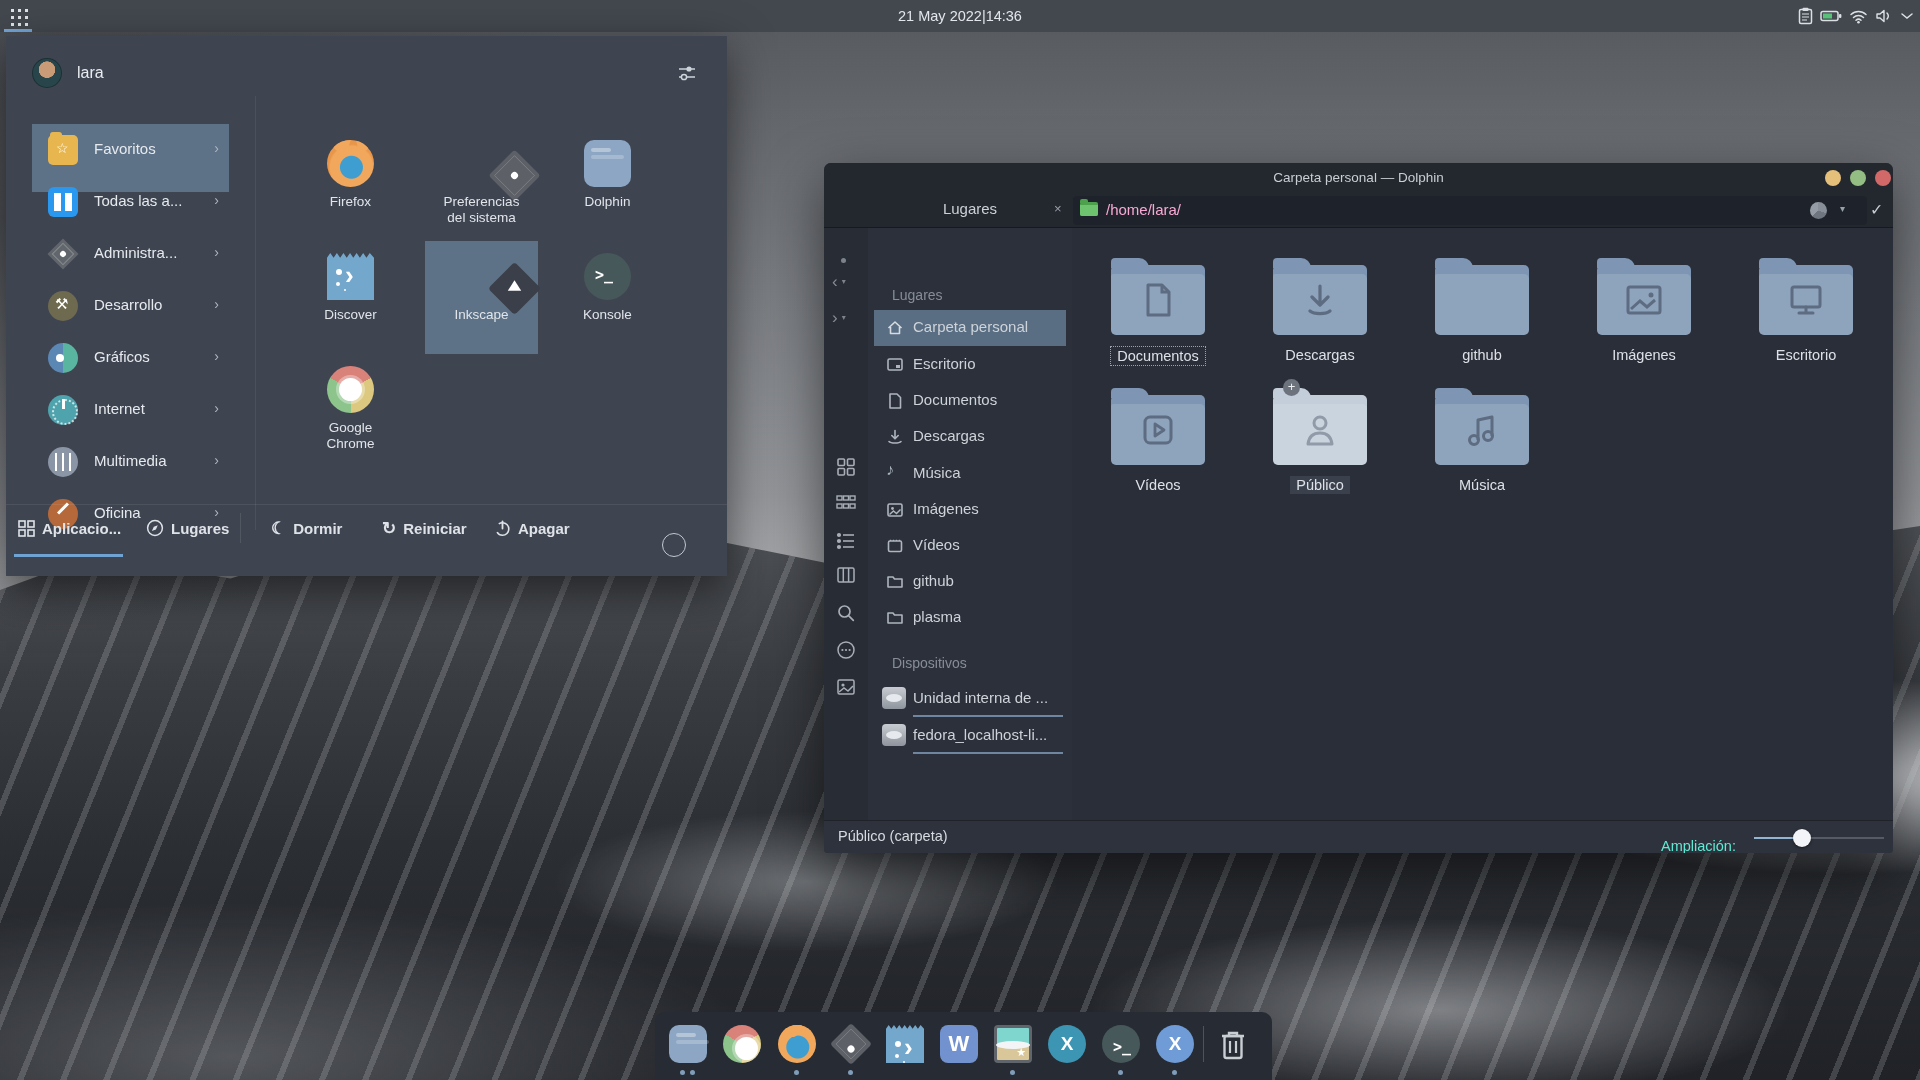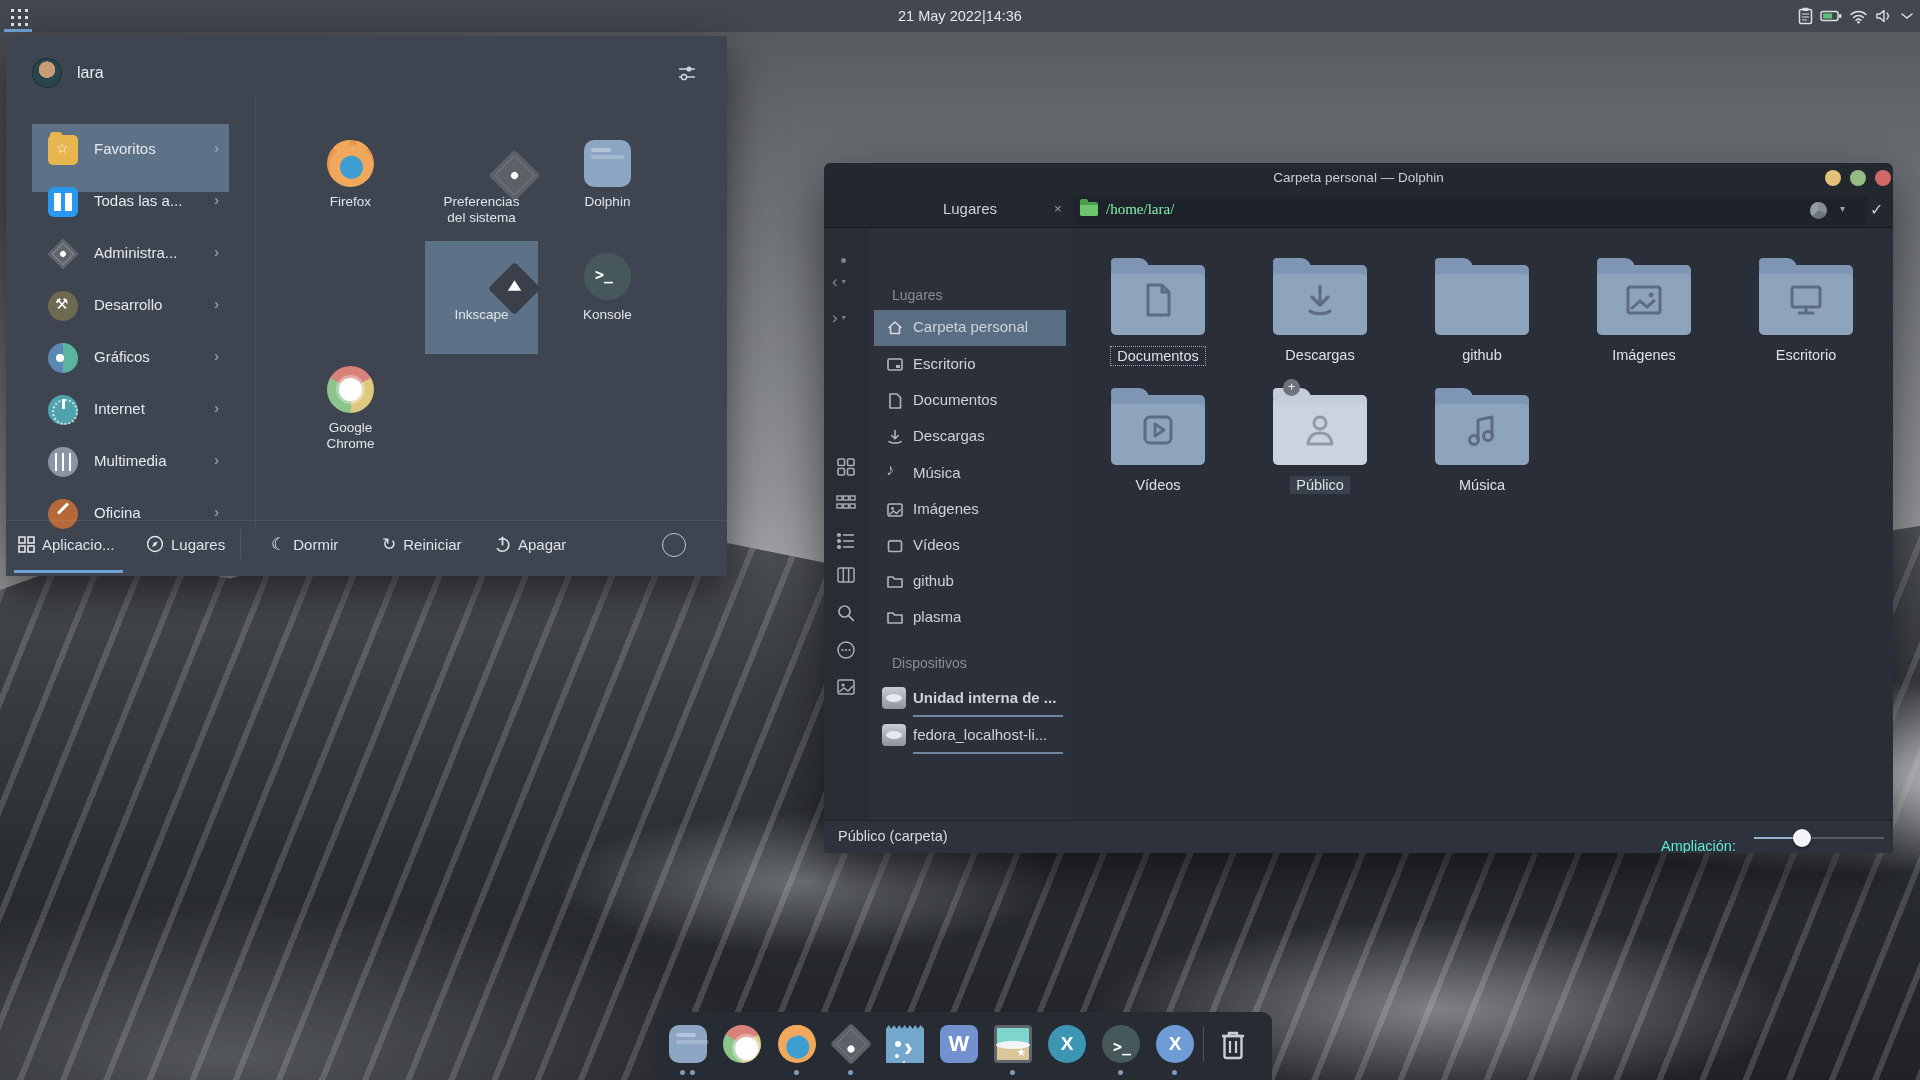--- a/index.html
+++ b/index.html
@@ -99,41 +99,41 @@
     box-shadow:-1px 12px 0 -1px #fff, 6px 18px 0 -2px #fff; }
   .aic-inkscape { background:#3a3f4a; transform:rotate(45deg) scale(.8); border-radius:5px; position:relative; }
   .aic-inkscape::before { content:""; position:absolute; left:8px; top:8px; width:30px; height:30px; background:#fff; transform:rotate(-45deg);
     clip-path:polygon(50% 18%,78% 62%,22% 62%); }
   .aic-konsole { background:#47585a; border-radius:50%; position:relative; }
   .aic-konsole::before { content:">_"; position:absolute; left:11px; top:13px; color:#fff; font-size:15px; font-weight:bold; font-family:"DejaVu Sans Mono", monospace; }
   .aic-chrome { border-radius:50%; position:relative; overflow:hidden;
     background:conic-gradient(from -60deg, #d9827a 0 120deg, #dcc87e 120deg 240deg, #8cc48c 240deg 360deg); }
   .aic-chrome::before { content:""; position:absolute; left:12px; top:12px; width:23px; height:23px; border-radius:50%; background:#fff; box-shadow:0 0 0 3px rgba(255,255,255,.35); }
 
-  .mfoot { position:absolute; left:0; bottom:0; width:721px; height:56px; border-top:1px solid rgba(255,255,255,.08); font-size:15px; }
+  .mfoot { position:absolute; left:0; bottom:16px; width:721px; height:56px; border-top:1px solid rgba(255,255,255,.08); font-size:15px;font-weight:bold; }
   .mfoot .item { position:absolute; top:0; height:46px; display:flex; align-items:center; gap:7px; color:#dfe3e8; cursor:pointer; }
   .mfoot .tabline { position:absolute; left:8px; bottom:3px; width:109px; height:3px; background:#6fa3d4; }
   .mfoot .fdiv { position:absolute; left:234px; top:8px; width:1px; height:30px; background:rgba(255,255,255,.1); }
   .chevcirc { position:absolute; left:656px; top:497px; width:24px; height:24px; border:1.5px solid #c3c9d0; border-radius:50%;
     color:#c3c9d0; text-align:center; line-height:21px; font-size:14px; cursor:pointer; }
 
   
   .win { position:absolute; left:788px; top:163px; width:1069px; height:690px; border-radius:7px 7px 4px 4px;
     background:#2b303a; box-shadow:0 20px 55px rgba(0,0,0,.55); z-index:30; overflow:hidden;margin-left:36px; }
   .titlebar { position:absolute; left:0; top:0; right:0; height:29px; background:#23272e; }
   .title { position:absolute; left:0; right:0; top:0; height:29px; line-height:29px; text-align:center; font-size:13.5px; color:#c9ced5; }
   .tl { position:absolute; top:7px; width:16px; height:16px; border-radius:50%; cursor:pointer; }
   .toolbar { position:absolute; left:0; top:29px; right:0; height:36px; background:#23272e; border-bottom:1px solid rgba(0,0,0,.35); }
   .places-title { position:absolute; left:44px; top:0; width:204px; height:36px; line-height:34px; text-align:center; font-size:15px; color:#ccd1d7; }
   .places-close { position:absolute; left:230px; top:0; height:36px; line-height:34px; font-size:13px; color:#9aa0a8; cursor:pointer; }
   .urlbar { position:absolute; left:249px; top:4px; width:794px; height:29px; background:#1e232b; border-radius:4px; cursor:text; }
   .urlfolder { position:absolute; left:7px; top:6px; width:18px; height:14px; background:#4da14d; border-radius:2px; }
   .urlfolder::before { content:""; position:absolute; left:0; top:-3px; width:8px; height:4px; background:#4da14d; border-radius:2px 2px 0 0; }
   .urlfolder::after { content:""; position:absolute; left:0; top:3px; right:0; bottom:0; background:#6ec36e; border-radius:0 0 2px 2px; }
-  .urlpath { position:absolute; left:33px; top:5px; font-size:15px; color:#86efac;font-family:Liberation Serif, serif; }
+  .urlpath { position:absolute; left:33px; top:5px; font-size:15px; color:#f9a8d4; }
   .urlpie { position:absolute; right:40px; top:6px; width:17px; height:17px; border-radius:50%;
     background:conic-gradient(#9aa1aa 0 110deg, #7d848d 110deg 230deg, #aab1ba 230deg 360deg); opacity:.85; cursor:pointer; }
   .urlcaret { position:absolute; right:22px; top:7px; font-size:10px; color:#9aa0a8; cursor:pointer; }
   .checkbtn { position:absolute; left:1046px; top:8px; font-size:16px; color:#c8cdd4; cursor:pointer; }
 
   .leftstrip { position:absolute; left:0; top:65px; width:44px; bottom:33px; background:#282c35; }
   .navdot { position:absolute; left:17px; top:30px; width:5px; height:5px; border-radius:50%; background:#7d838c; }
   .navrow { position:absolute; left:8px; width:36px; height:20px; color:#868c95; font-size:17px; cursor:pointer; }
   .navrow .ncaret { font-size:8px; vertical-align:3px; margin-left:4px; color:#7d838c; }
   .stripic { position:absolute; left:11px; width:22px; height:22px; cursor:pointer; }
@@ -300,20 +300,24 @@
         </span>
       <div class="alb">
         <div>Preferencias</div>
           <div>del sistema</div>
       </div>
     </div>
     <div class="cell" style="left:296px; top:8px;">
       <span class="aic aic-dolphin"></span>
       <div class="alb">Dolphin</div>
     </div>
+    <div class="cell" style="left:39px; top:121px;">
+      <span class="aic aic-discover"></span>
+      <div class="alb">Discover</div>
+    </div>
     <div class="cell sel" style="left:170px; top:121px;">
       <span class="aic">
           <span class="aic aic-inkscape"></span>
         </span>
       <div class="alb">Inkscape</div>
     </div>
     <div class="cell" style="left:296px; top:121px;text-align:center;">
       <span class="aic aic-konsole"></span>
       <div class="alb">Konsole</div>
     </div>
@@ -511,21 +515,21 @@
           </svg></span>
       <span class="ptx">github</span>
     </div>
     <div class="prow" style="top:372px;">
       <span class="pic"><svg width="18" height="18" viewBox="0 0 18 18">
             <path d="M2 4h5l1.5 2H16v8H2z" fill="none" stroke="#aeb5bd" stroke-width="1.6" stroke-linejoin="round"></path>
           </svg></span>
       <span class="ptx">plasma</span>
     </div>
     <div class="psec" style="top:427px;">Dispositivos</div>
-    <div class="prow" style="top:453px;font-weight:bold;">
+    <div class="prow" style="top:453px;">
       <span class="devic"></span>
       <span class="ptx">Unidad interna de ...</span>
       <span class="devline"></span>
     </div>
     <div class="prow" style="top:490px;">
       <span class="devic"></span>
       <span class="ptx">fedora_localhost-li...</span>
       <span class="devline"></span>
     </div>
   </div>

